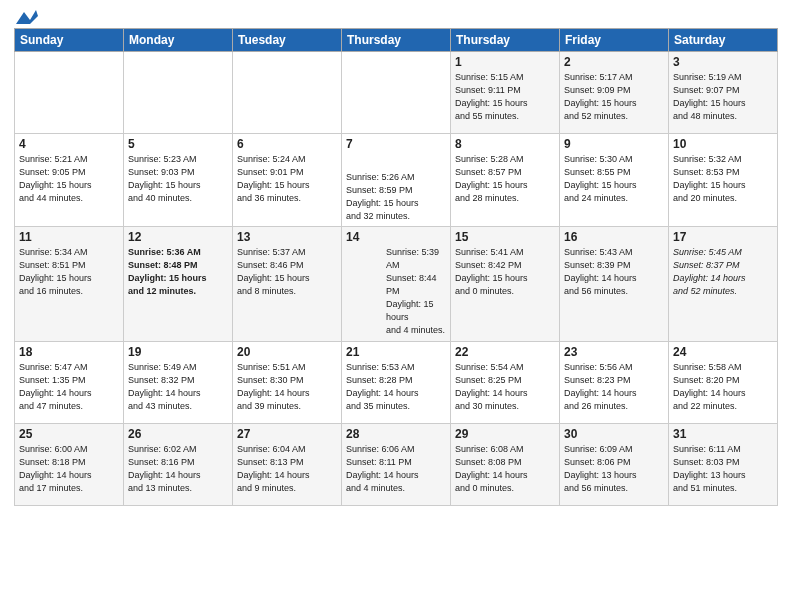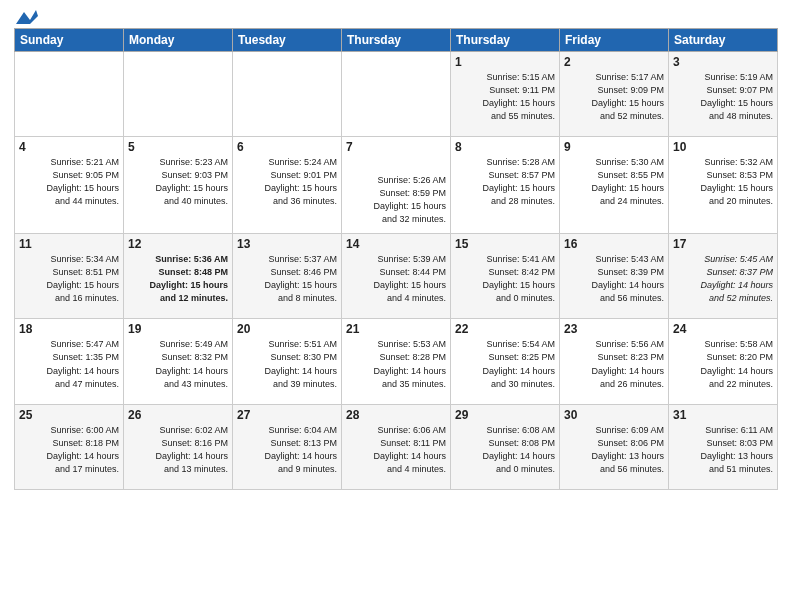--- a/index.html
+++ b/index.html
@@ -76,21 +76,20 @@
     .day-num {
       font-size: 12px;
       font-weight: bold;
       display: block;
       margin-bottom: 2px;
     }
     .day-info {
       font-size: 9px;
       line-height: 1.45;
       color: #222;
-      text-align: right;
     }
     .empty-cell { background: #fff !important; }
   </style>
 </head>
 <body>
 
 <div class="page">
   <div class="header">
     <div class="logo">
       <div style="display:flex;align-items:center;gap:0px;">
@@ -215,21 +214,21 @@
           </td>
           <td>
             <span class="day-num">13</span>
             <div class="day-info" style="white-space: pre-line;">Sunrise: 5:37 AM
 Sunset: 8:46 PM
 Daylight: 15 hours
 and 8 minutes.</div>
           </td>
           <td>
             <span class="day-num">14</span>
-            <div class="day-info" style="white-space: pre-line;">Sunrise: 5:39 AM
+            <div class="day-info" style="white-space: pre-line; margin-left: 40px;">Sunrise: 5:39 AM
 Sunset: 8:44 PM
 Daylight: 15 hours
 and 4 minutes.</div>
           </td>
           <td>
             <span class="day-num">15</span>
             <div class="day-info" style="white-space: pre-line;">Sunrise: 5:41 AM
 Sunset: 8:42 PM
 Daylight: 15 hours
 and 0 minutes.</div>

